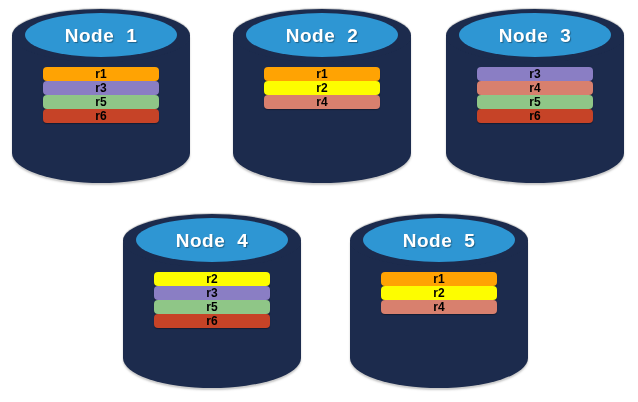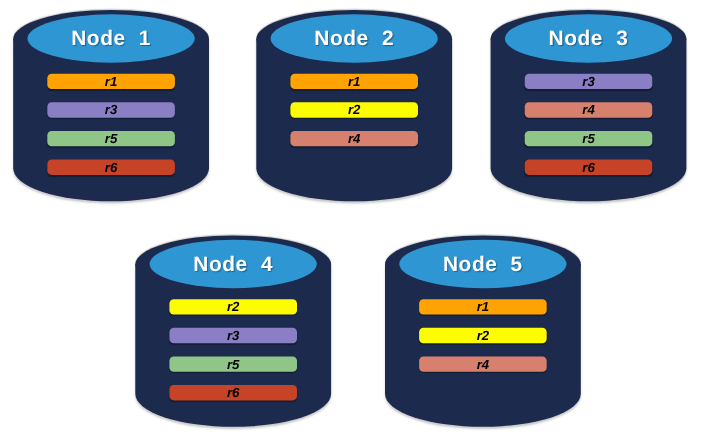--- a/index.html
+++ b/index.html
@@ -55,22 +55,21 @@
     text-shadow: 1px 1px 1px rgba(0,0,0,0.35);
     line-height: 1;
   }
   .bars {
     position: absolute;
     top: 58px;
     left: 31px;
     width: 116px;
     display: flex;
     flex-direction: column;
-    gap: 12px;
-    font-style: italic;
+    gap: 0;
   }
   .bar {
     height: 14px;
     border-radius: 4px;
     display: flex;
     align-items: center;
     justify-content: center;
     box-shadow: 0 1px 1px rgba(0,0,0,0.35);
   }
   .bar span {

